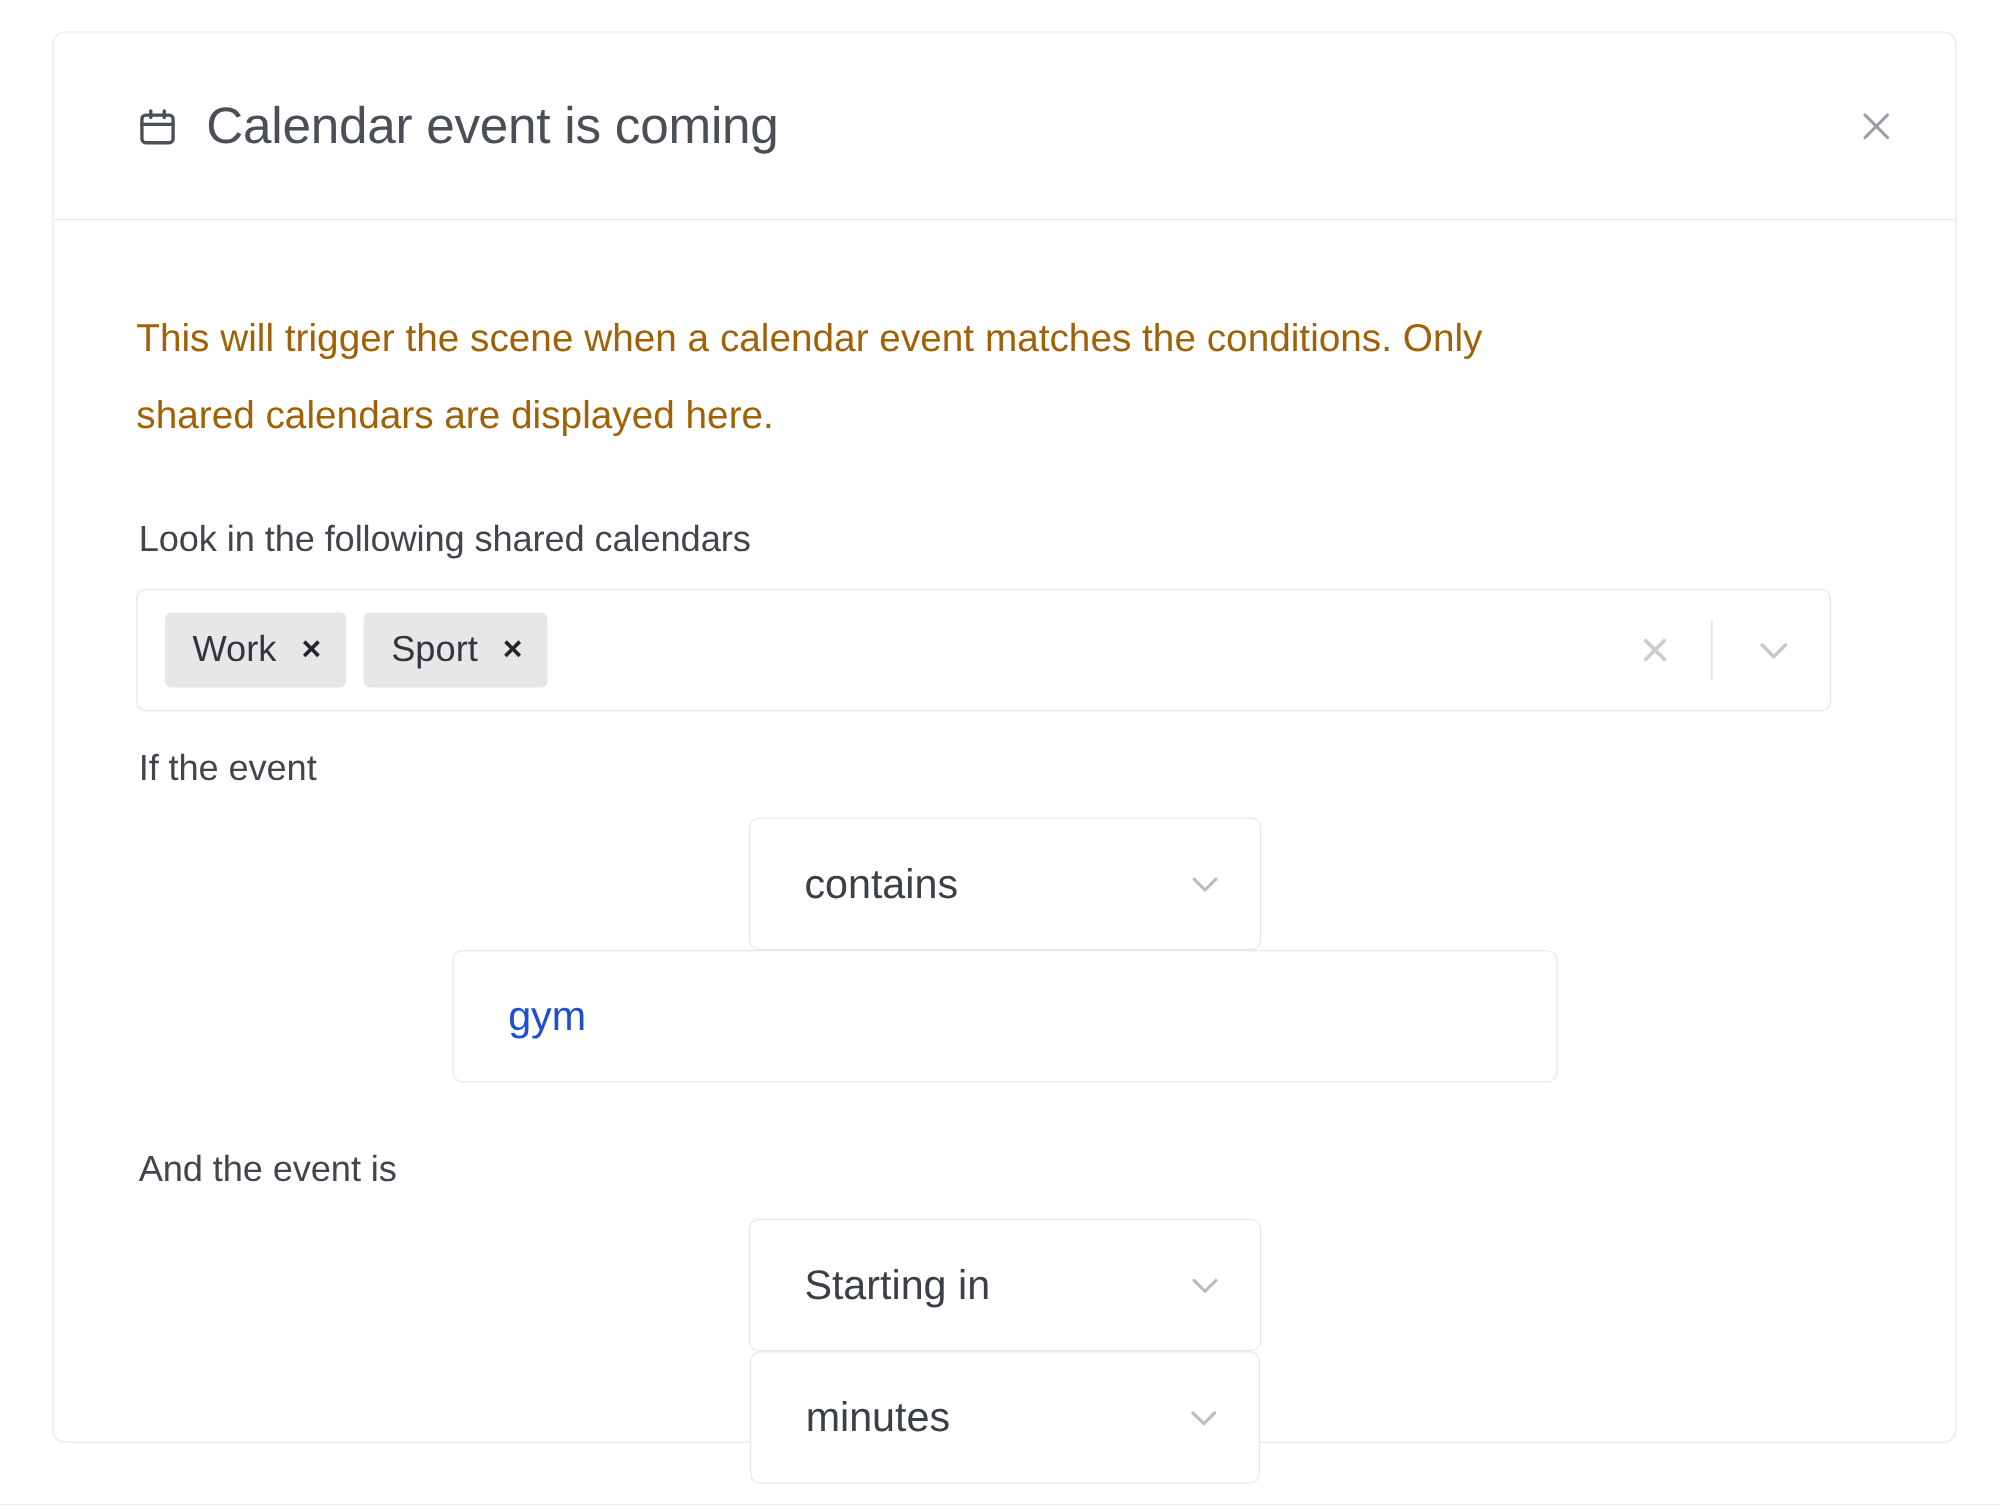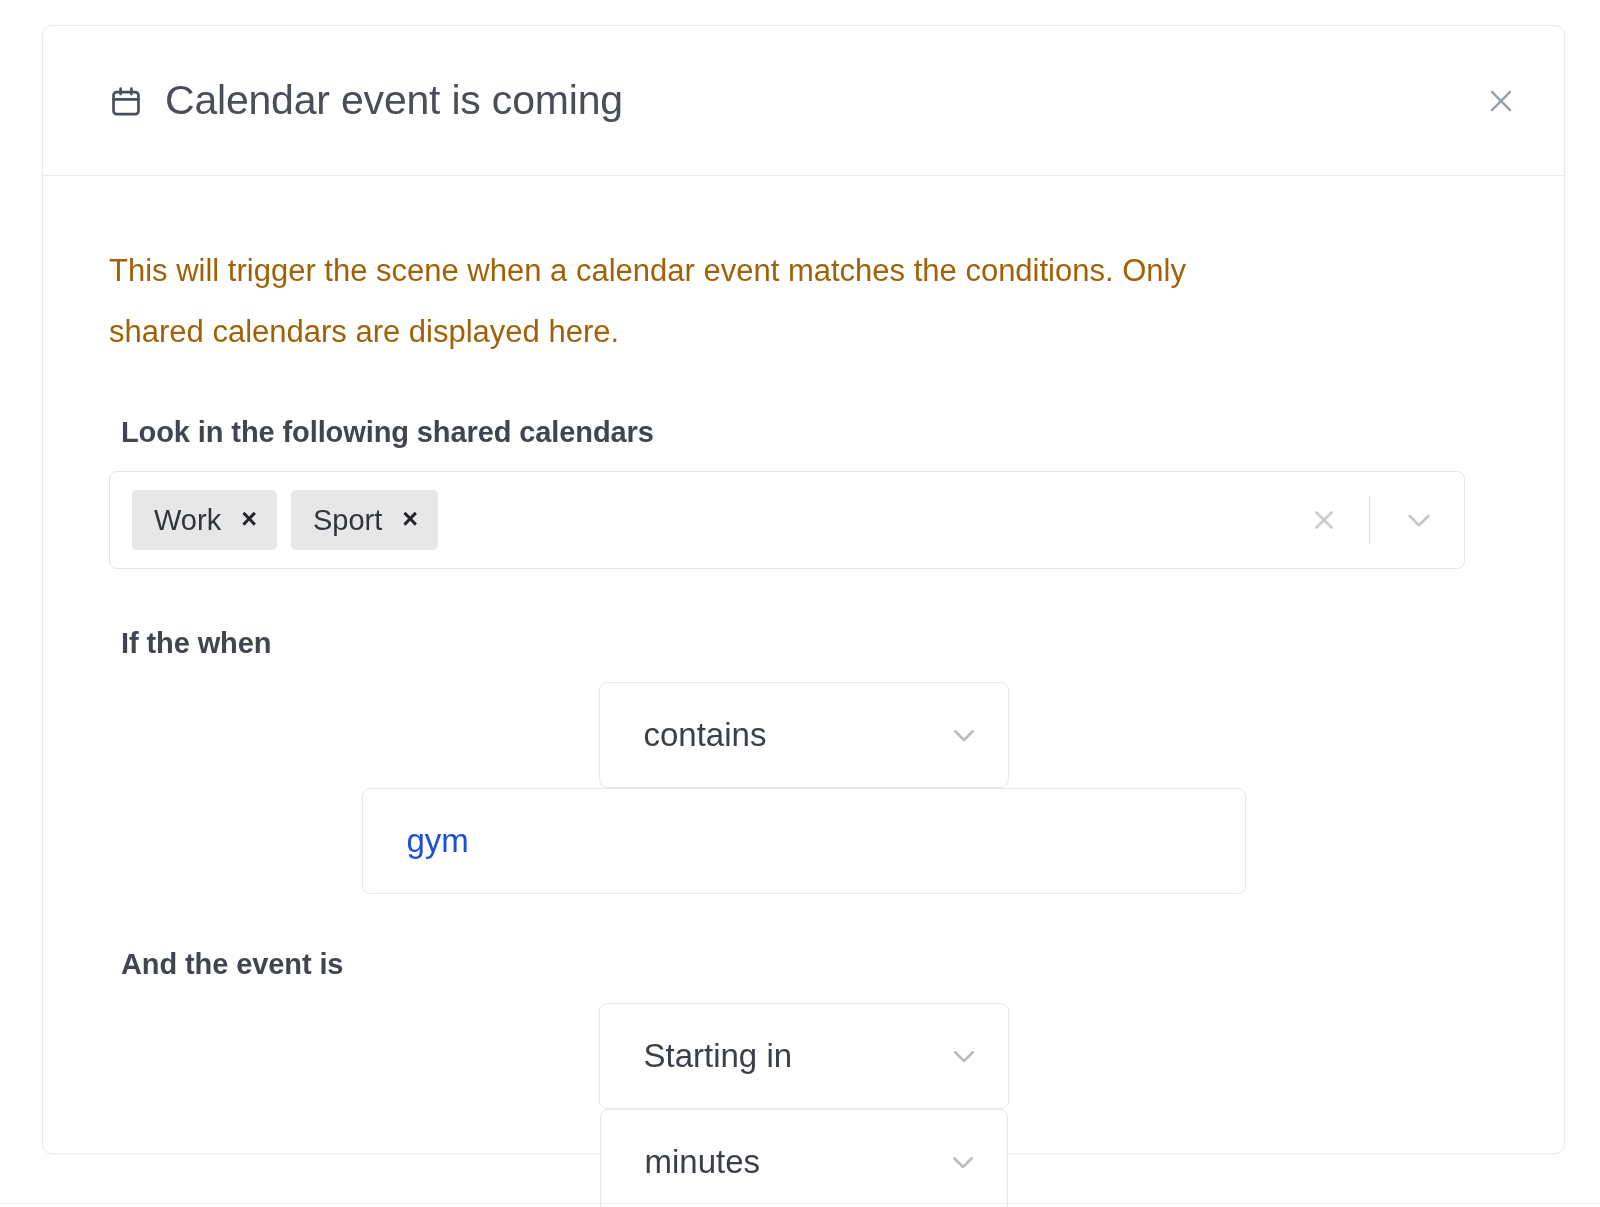--- a/index.html
+++ b/index.html
@@ -85,39 +85,39 @@
   .description {
     font-size: 31px;
     line-height: 1.97;
     color: #a16207;
     margin: 0 0 54px 0;
     max-width: 1180px;
     font-weight: 400;
   }
   .field-label {
     font-size: 29px;
-    font-weight: 700;
+    font-weight: 400;
     color: #41464e;
-    margin: 0 0 22px 12px;
+    margin: 0 0 22px 2px;
     letter-spacing: -0.1px;
   }
 
   
   .multiselect {
     position: relative;
     box-sizing: border-box;
     width: 1356px;
     height: 98px;
     border: 1px solid #e3e5e9;
     border-radius: 8px;
     background: #fff;
     display: flex;
     align-items: center;
     padding: 0 18px 0 22px;
-    margin-bottom: 58px;
+    margin-bottom: 30px;
   }
   .chips {
     display: flex;
     align-items: center;
     gap: 14px;
     flex: 1 1 auto;
     min-width: 0;
   }
   .chip {
     display: inline-flex;
@@ -287,21 +287,21 @@
         </span>
         <span class="ms-divider"></span>
         <span class="ms-chevron">
           <svg viewBox="0 0 24 24" fill="none" stroke="currentColor" stroke-width="2.1" stroke-linecap="round" stroke-linejoin="round">
             <polyline points="5,9 12,16 19,9"></polyline>
           </svg>
         </span>
       </div>
     </div>
 
-    <div class="field-label">If the when</div>
+    <div class="field-label">If the event</div>
 
     <div class="control-row">
       <div class="control select-control w-operator">
         <span class="select-value">contains</span>
         <span class="select-chevron">
           <svg viewBox="0 0 24 24" fill="none" stroke="currentColor" stroke-width="2" stroke-linecap="round" stroke-linejoin="round">
             <polyline points="5,9 12,16 19,9"></polyline>
           </svg>
         </span>
       </div>

